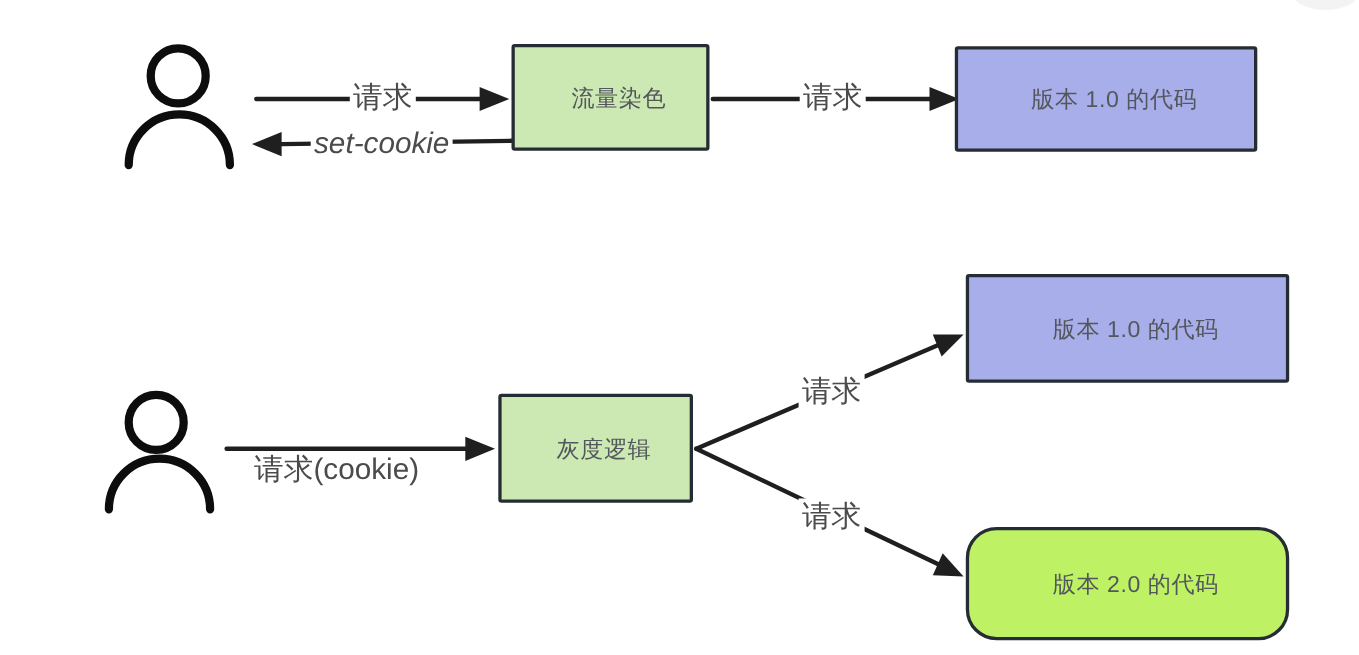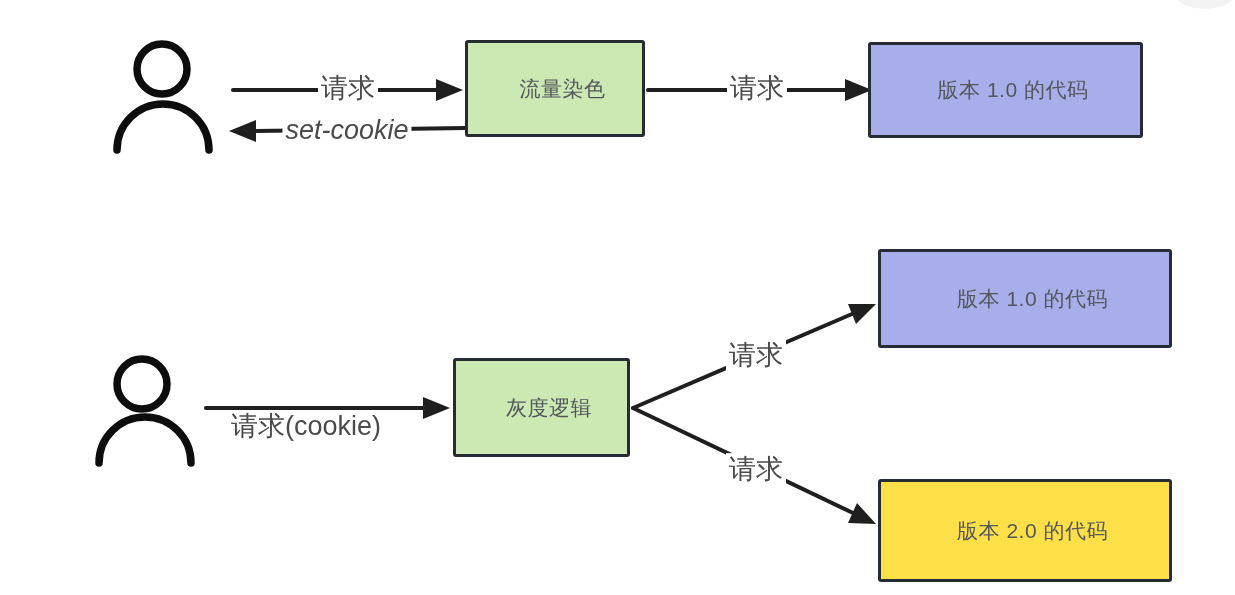--- a/index.html
+++ b/index.html
@@ -63,21 +63,21 @@
   </svg>
 
   <div class="node" id="node-traffic-dye" style="background-color: rgb(204, 233, 179);">流量染色</div>
 
   <div class="node" id="node-v1-top" style="background-color: rgb(168, 174, 234);">版本 1.0 的代码</div>
 
   <div class="node" id="node-gray-logic" style="background-color: rgb(204, 233, 179);">灰度逻辑</div>
 
   <div class="node" id="node-v1-bottom" style="background-color: rgb(168, 174, 234);">版本 1.0 的代码</div>
 
-  <div class="node" id="node-v2" style="background-color: #fde047;">版本 2.0 的代码</div>
+  <div class="node" id="node-v2" style="background-color: #bef264; border-radius: 28px;">版本 2.0 的代码</div>
 
   <span class="edge-label" id="label-request-top">请求</span>
 
   <span class="edge-label" id="label-set-cookie">set-cookie</span>
 
   <span class="edge-label" id="label-request-top2">请求</span>
 
   <span class="edge-label" id="label-request-cookie">请求(cookie)</span>
 
   <span class="edge-label" id="label-request-v1">请求</span>

